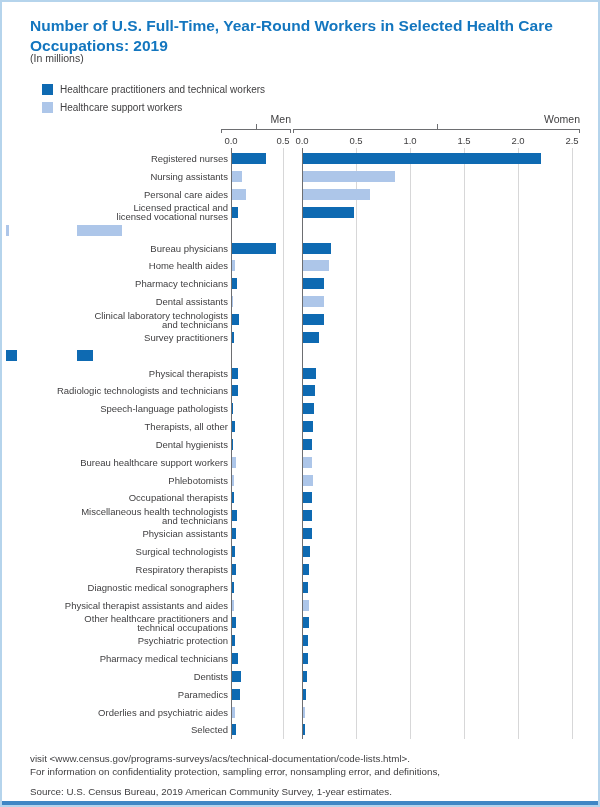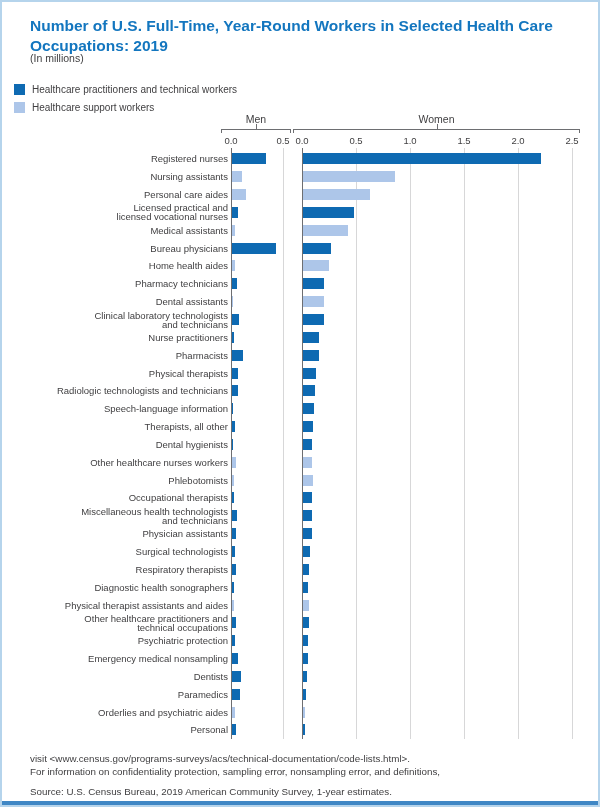--- a/index.html
+++ b/index.html
@@ -3,25 +3,25 @@
 <meta charset="utf-8">
 <style>
   html,body{margin:0;padding:0;background:#ffffff;}
   body{font-family:"Liberation Sans", sans-serif;}
   .page{position:relative;width:600px;height:807px;background:#fff;box-sizing:border-box;
         border:2px solid #b5d4ec;overflow:hidden;}
   .bottom-bar{position:absolute;left:0;right:0;bottom:0;height:4px;background:#3f87c5;}
   .title{position:absolute;left:28px;top:14px;width:548px;font-size:15.5px;font-weight:bold;
          color:#1376bf;line-height:1.28;}
   .subtitle{position:absolute;left:28px;top:50px;font-size:10.5px;color:#414042;}
-  .legend{position:absolute;left:12px;top:82px;}
+  .legend{position:absolute;left:40px;top:82px;}
   .legend-item{display:flex;align-items:center;margin-bottom:7px;}
   .swatch{width:11px;height:11px;margin-right:7px;flex:none;}
   .legend-label{font-size:10px;color:#414042;}
-  .axis-caption{position:absolute;top:111px;text-align:center;font-size:10.5px;color:#414042;}
+  .axis-caption{position:absolute;top:111px;text-align:right;font-size:10.5px;color:#414042;}
   .caption-tick{position:absolute;top:122px;width:1px;height:5px;background:#6d6e71;}
   .bracket{position:absolute;top:127px;height:4px;box-sizing:border-box;
            border-top:1px solid #6d6e71;border-left:1px solid #6d6e71;border-right:1px solid #6d6e71;}
   .axis-num{position:absolute;top:133px;width:28px;text-align:center;font-size:9.5px;color:#414042;}
   .grid{position:absolute;left:0;top:146px;width:600px;height:591px;pointer-events:none;}
   .vline{position:absolute;top:0;bottom:0;width:1px;}
   .plot{position:absolute;left:0;top:148px;width:600px;}
   .row{display:flex;align-items:center;height:17.85px;}
   .lbl{width:226px;text-align:right;font-size:9.5px;line-height:9px;color:#414042;
        white-space:pre-line;flex:none;}
@@ -113,21 +113,20 @@
 licensed vocational nurses</div>
         <div class="cell-men">
           <div class="bar" style="width: 6px; background: rgb(14, 106, 178);"></div>
         </div>
         <div class="gap"></div>
         <div class="cell-women">
           <div class="bar" style="width: 51px; background: rgb(14, 106, 178);"></div>
         </div>
       </div>
       <div class="row">
-        <div class="lbl">Medical assistants</div>
         <div class="cell-men">
           <div class="bar" style="width: 3px; background: rgb(173, 198, 233);"></div>
         </div>
         <div class="gap"></div>
         <div class="cell-women">
           <div class="bar" style="width: 45px; background: rgb(173, 198, 233);"></div>
         </div>
       </div>
       <div class="row">
         <div class="lbl">Bureau physicians</div>
@@ -174,31 +173,30 @@
 and technicians</div>
         <div class="cell-men">
           <div class="bar" style="width: 7px; background: rgb(14, 106, 178);"></div>
         </div>
         <div class="gap"></div>
         <div class="cell-women">
           <div class="bar" style="width: 21px; background: rgb(14, 106, 178);"></div>
         </div>
       </div>
       <div class="row">
-        <div class="lbl">Nurse practitioners</div>
+        <div class="lbl">Survey practitioners</div>
         <div class="cell-men">
           <div class="bar" style="width: 2px; background: rgb(14, 106, 178);"></div>
         </div>
         <div class="gap"></div>
         <div class="cell-women">
           <div class="bar" style="width: 16px; background: rgb(14, 106, 178);"></div>
         </div>
       </div>
       <div class="row">
-        <div class="lbl">Pharmacists</div>
         <div class="cell-men">
           <div class="bar" style="width: 11px; background: rgb(14, 106, 178);"></div>
         </div>
         <div class="gap"></div>
         <div class="cell-women">
           <div class="bar" style="width: 16px; background: rgb(14, 106, 178);"></div>
         </div>
       </div>
       <div class="row">
         <div class="lbl">Physical therapists</div>
@@ -214,21 +212,21 @@
         <div class="lbl">Radiologic technologists and technicians</div>
         <div class="cell-men">
           <div class="bar" style="width: 6px; background: rgb(14, 106, 178);"></div>
         </div>
         <div class="gap"></div>
         <div class="cell-women">
           <div class="bar" style="width: 12px; background: rgb(14, 106, 178);"></div>
         </div>
       </div>
       <div class="row">
-        <div class="lbl">Speech-language information</div>
+        <div class="lbl">Speech-language pathologists</div>
         <div class="cell-men">
           <div class="bar" style="width: 1px; background: rgb(14, 106, 178);"></div>
         </div>
         <div class="gap"></div>
         <div class="cell-women">
           <div class="bar" style="width: 11px; background: rgb(14, 106, 178);"></div>
         </div>
       </div>
       <div class="row">
         <div class="lbl">Therapists, all other</div>
@@ -244,21 +242,21 @@
         <div class="lbl">Dental hygienists</div>
         <div class="cell-men">
           <div class="bar" style="width: 1px; background: rgb(14, 106, 178);"></div>
         </div>
         <div class="gap"></div>
         <div class="cell-women">
           <div class="bar" style="width: 9px; background: rgb(14, 106, 178);"></div>
         </div>
       </div>
       <div class="row">
-        <div class="lbl">Other healthcare nurses workers</div>
+        <div class="lbl">Bureau healthcare support workers</div>
         <div class="cell-men">
           <div class="bar" style="width: 4px; background: rgb(173, 198, 233);"></div>
         </div>
         <div class="gap"></div>
         <div class="cell-women">
           <div class="bar" style="width: 9px; background: rgb(173, 198, 233);"></div>
         </div>
       </div>
       <div class="row">
         <div class="lbl">Phlebotomists</div>
@@ -315,21 +313,21 @@
         <div class="lbl">Respiratory therapists</div>
         <div class="cell-men">
           <div class="bar" style="width: 4px; background: rgb(14, 106, 178);"></div>
         </div>
         <div class="gap"></div>
         <div class="cell-women">
           <div class="bar" style="width: 6px; background: rgb(14, 106, 178);"></div>
         </div>
       </div>
       <div class="row">
-        <div class="lbl">Diagnostic health sonographers</div>
+        <div class="lbl">Diagnostic medical sonographers</div>
         <div class="cell-men">
           <div class="bar" style="width: 2px; background: rgb(14, 106, 178);"></div>
         </div>
         <div class="gap"></div>
         <div class="cell-women">
           <div class="bar" style="width: 5px; background: rgb(14, 106, 178);"></div>
         </div>
       </div>
       <div class="row">
         <div class="lbl">Physical therapist assistants and aides</div>
@@ -356,21 +354,21 @@
         <div class="lbl">Psychiatric protection</div>
         <div class="cell-men">
           <div class="bar" style="width: 3px; background: rgb(14, 106, 178);"></div>
         </div>
         <div class="gap"></div>
         <div class="cell-women">
           <div class="bar" style="width: 5px; background: rgb(14, 106, 178);"></div>
         </div>
       </div>
       <div class="row">
-        <div class="lbl">Emergency medical nonsampling</div>
+        <div class="lbl">Pharmacy medical technicians</div>
         <div class="cell-men">
           <div class="bar" style="width: 6px; background: rgb(14, 106, 178);"></div>
         </div>
         <div class="gap"></div>
         <div class="cell-women">
           <div class="bar" style="width: 5px; background: rgb(14, 106, 178);"></div>
         </div>
       </div>
       <div class="row">
         <div class="lbl">Dentists</div>
@@ -396,21 +394,21 @@
         <div class="lbl">Orderlies and psychiatric aides</div>
         <div class="cell-men">
           <div class="bar" style="width: 3px; background: rgb(173, 198, 233);"></div>
         </div>
         <div class="gap"></div>
         <div class="cell-women">
           <div class="bar" style="width: 2px; background: rgb(173, 198, 233);"></div>
         </div>
       </div>
       <div class="row">
-        <div class="lbl">Personal</div>
+        <div class="lbl">Selected</div>
         <div class="cell-men">
           <div class="bar" style="width: 4px; background: rgb(14, 106, 178);"></div>
         </div>
         <div class="gap"></div>
         <div class="cell-women">
           <div class="bar" style="width: 2px; background: rgb(14, 106, 178);"></div>
         </div>
       </div>
     </div>
 

